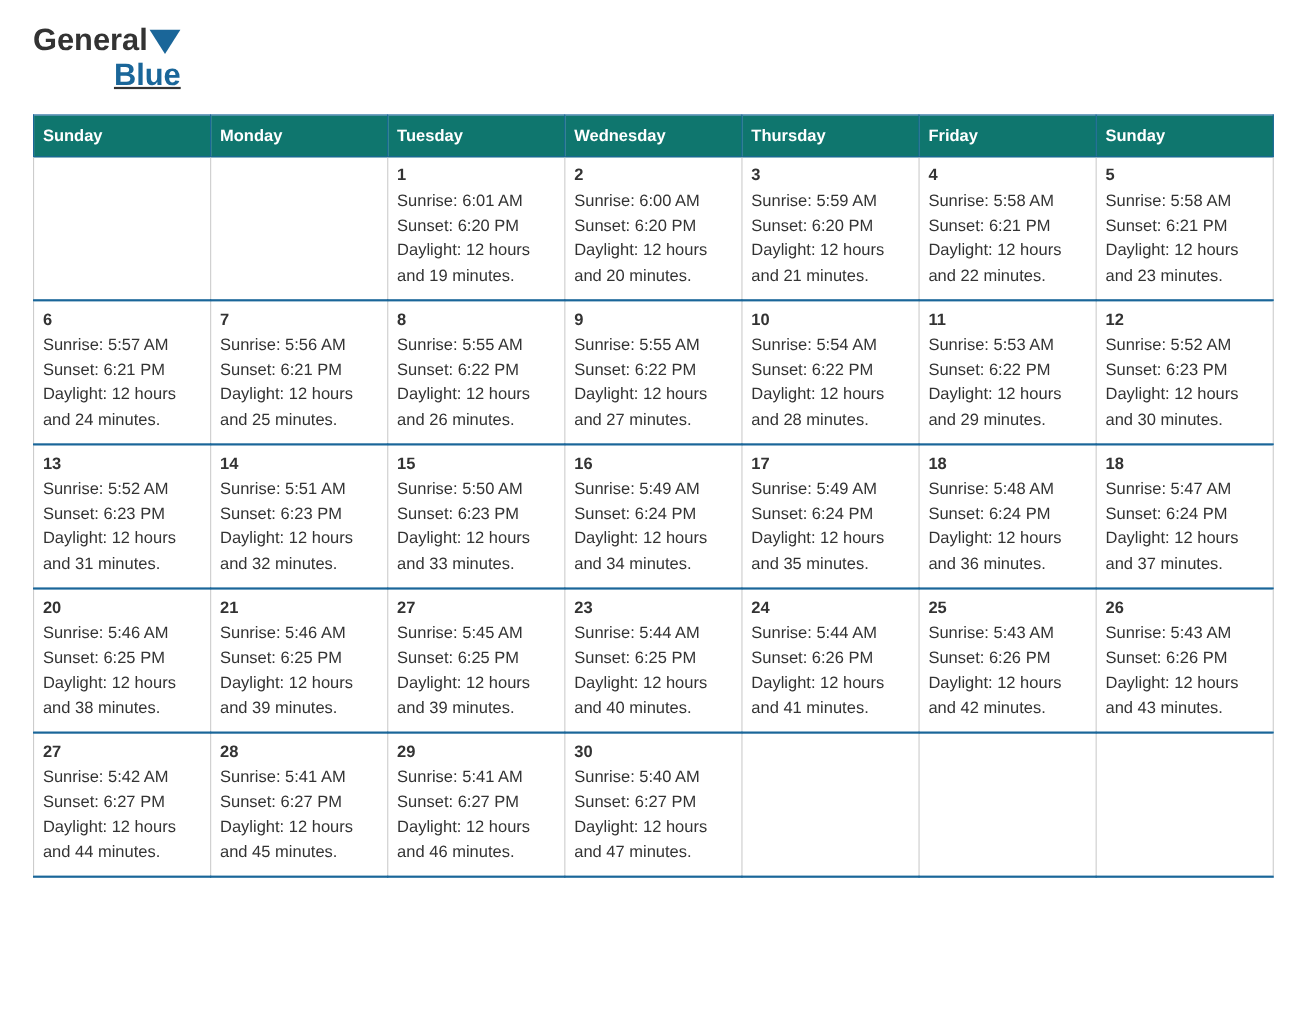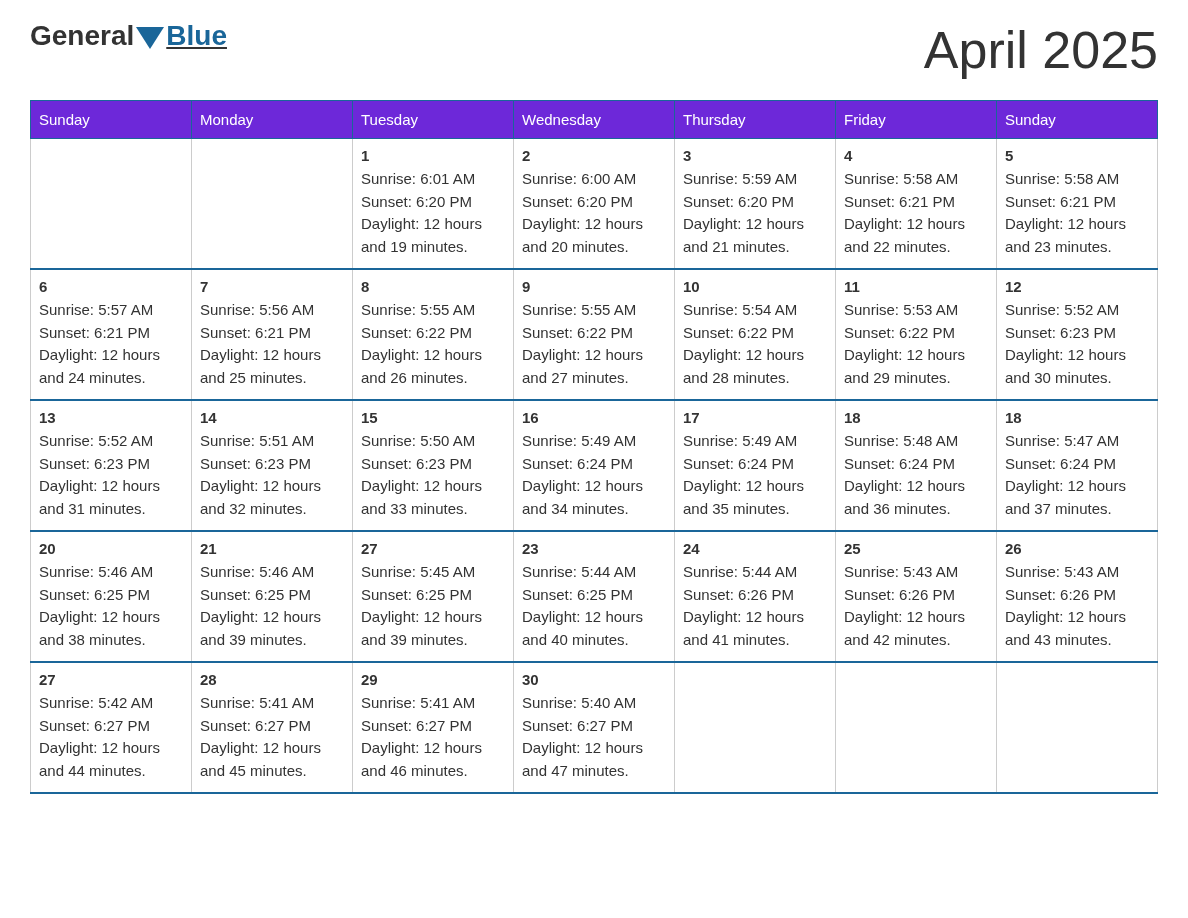--- a/index.html
+++ b/index.html
@@ -47,25 +47,25 @@
     .title-block h2 {
       font-size: 22px;
       font-weight: normal;
       color: #333;
     }
     table {
       width: 100%;
       border-collapse: collapse;
     }
     thead tr th {
-      background: #6d28d9;
+      background: #0f766e;
       color: #fff;
       padding: 10px 8px;
       font-size: 15px;
-      font-weight: normal;
+      font-weight: bold;
       text-align: left;
       border: 1px solid #1a6699;
     }
     tbody tr {
       border-bottom: 2px solid #1a6699;
     }
     tbody tr td {
       vertical-align: top;
       padding: 8px 8px 10px 8px;
       font-size: 13px;
@@ -81,21 +81,21 @@
       color: #333;
       margin-bottom: 4px;
     }
     .day-info {
       font-size: 15px;
       line-height: 1.5;
       color: #333;
     }
     .logo-wrapper {
       display: flex;
-      flex-direction: row;
+      flex-direction: column;
       align-items: flex-end;
     }
     .logo-row1 {
       display: flex;
       align-items: center;
     }
     .logo-row2 {
       display: flex;
       align-items: center;
       margin-left: 2px;
@@ -109,21 +109,20 @@
   <div class="logo-wrapper">
     <div class="logo-row1">
       <span class="logo-text-general">General</span>
       <div class="logo-triangle"></div>
     </div>
     <div class="logo-row2">
       <span class="logo-blue">Blue</span>
     </div>
   </div>
   <div class="title-block">
-    <h1>April 2025</h1>
   </div>
 </div>
 
 <table>
   <thead>
     <tr>
     <th>Sunday</th>
         <th>Monday</th>
         <th>Tuesday</th>
         <th>Wednesday</th>

